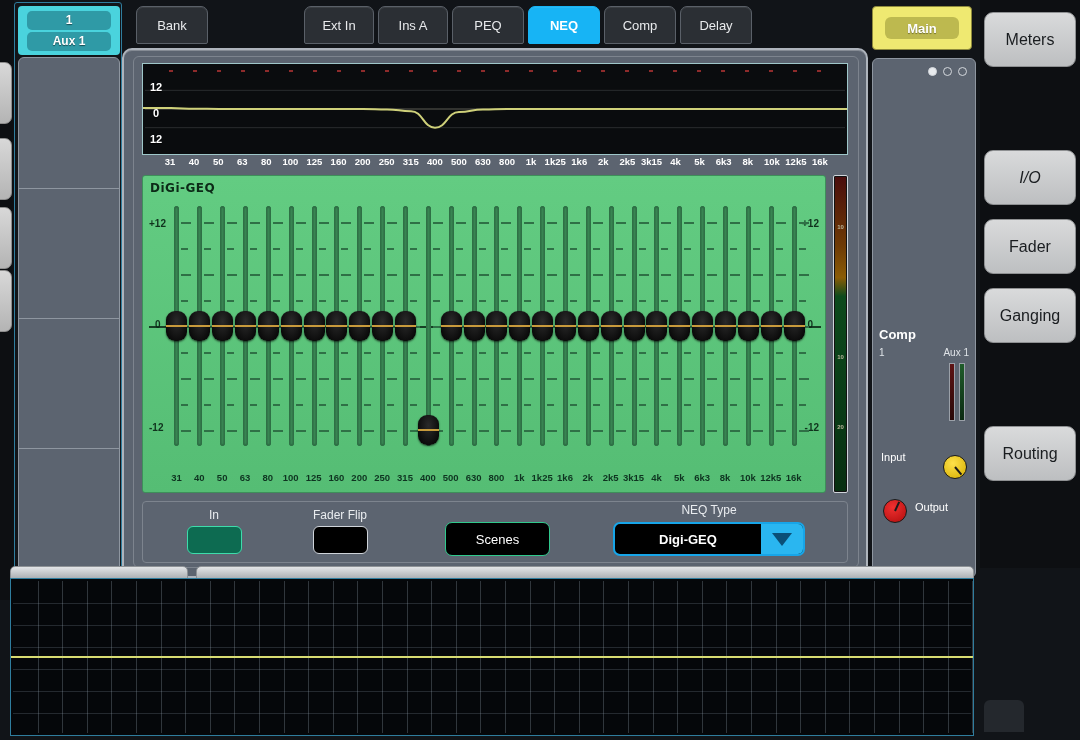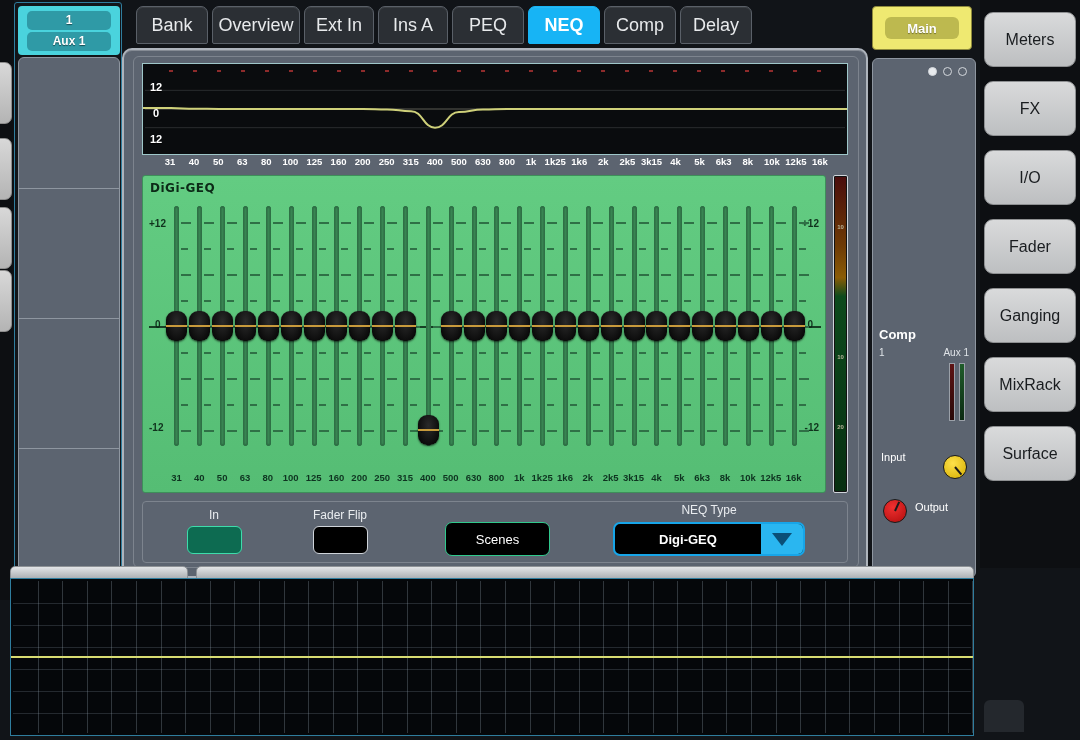--- a/index.html
+++ b/index.html
@@ -45,21 +45,21 @@
   .chan-sec { position: absolute; left: 0; width: 100%; border-top: 1px solid #8e96a0; }
 
   
   #tabbar {
     position: absolute; left: 128px; top: 0; width: 740px; height: 48px;
   }
   .tab {
     position: absolute; top: 6px; height: 38px;
     background: #2b2f34; border: 1px solid #5a6068;
     border-radius: 7px 7px 2px 2px;
-    color: #e8eaec; font-size: 18px;
+    color: #e8eaec; font-size: 13px;
     display: flex; align-items: center; justify-content: center;
     box-shadow: inset 0 1px 0 rgba(255,255,255,.08);
   }
   .tab.active {
     background: #17b4f5; border-color: #17b4f5; color: #ffffff; font-weight: bold;
   }
 
   
   #main-btn {
     position: absolute; left: 872px; top: 6px; width: 100px; height: 44px;
@@ -320,21 +320,20 @@
     </div>
     <div id="channel-body">
       <div class="chan-sec" style="top:130px; height:1px"></div>
       <div class="chan-sec" style="top:260px; height:1px"></div>
       <div class="chan-sec" style="top:390px; height:1px"></div>
     </div>
   </div>
 
   <div id="tabbar">
       <div class="tab" style="left: 8px; width: 72px;">Bank</div>
-      <div class="tab" style="left: 84px; width: 88px;">Overview</div>
       <div class="tab" style="left: 176px; width: 70px;">Ext In</div>
       <div class="tab" style="left: 250px; width: 70px;">Ins A</div>
       <div class="tab" style="left: 324px; width: 72px;">PEQ</div>
       <div class="tab active" style="left: 400px; width: 72px;">NEQ</div>
       <div class="tab" style="left: 476px; width: 72px;">Comp</div>
       <div class="tab" style="left: 552px; width: 72px;">Delay</div>
     </div>
 
   <div id="main-btn">
     <div class="inner">Main</div>
@@ -862,26 +861,24 @@
       </div>
     <div class="knob-label" id="output-label">Output</div>
     <div class="knob" id="output-knob">
         <div class="ptr"></div>
       </div>
   </div>
 
   <div id="rightnav">
     <div id="nav-bottom-stub"></div>
   <div class="nav-btn" style="top: 12px;">Meters</div>
-      <div class="nav-btn" style="top: 81px;">FX</div>
-      <div class="nav-btn" style="top: 150px;">I/O</div>
+      <div class="nav-btn" style="top: 150px; font-style: italic;">I/O</div>
       <div class="nav-btn" style="top: 219px;">Fader</div>
       <div class="nav-btn" style="top: 288px;">Ganging</div>
-      <div class="nav-btn" style="top: 357px;">MixRack</div>
-      <div class="nav-btn" style="top: 426px;">Surface</div>
+      <div class="nav-btn" style="top: 426px;">Routing</div>
     </div>
 
   <div id="bottom-tabs">
     <div class="btab" style="left:0px;   width:178px"></div>
     <div class="btab" style="left:186px; width:778px"></div>
   </div>
   <div id="bottom-panel">
     <div id="bottom-grid">
         <div class="vline" style="left: 24.6px;"></div>
         <div class="vline" style="left: 49.2px;"></div>

